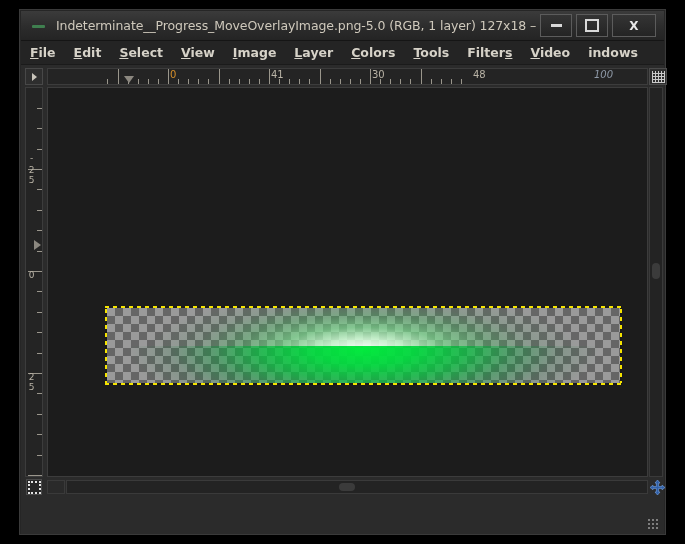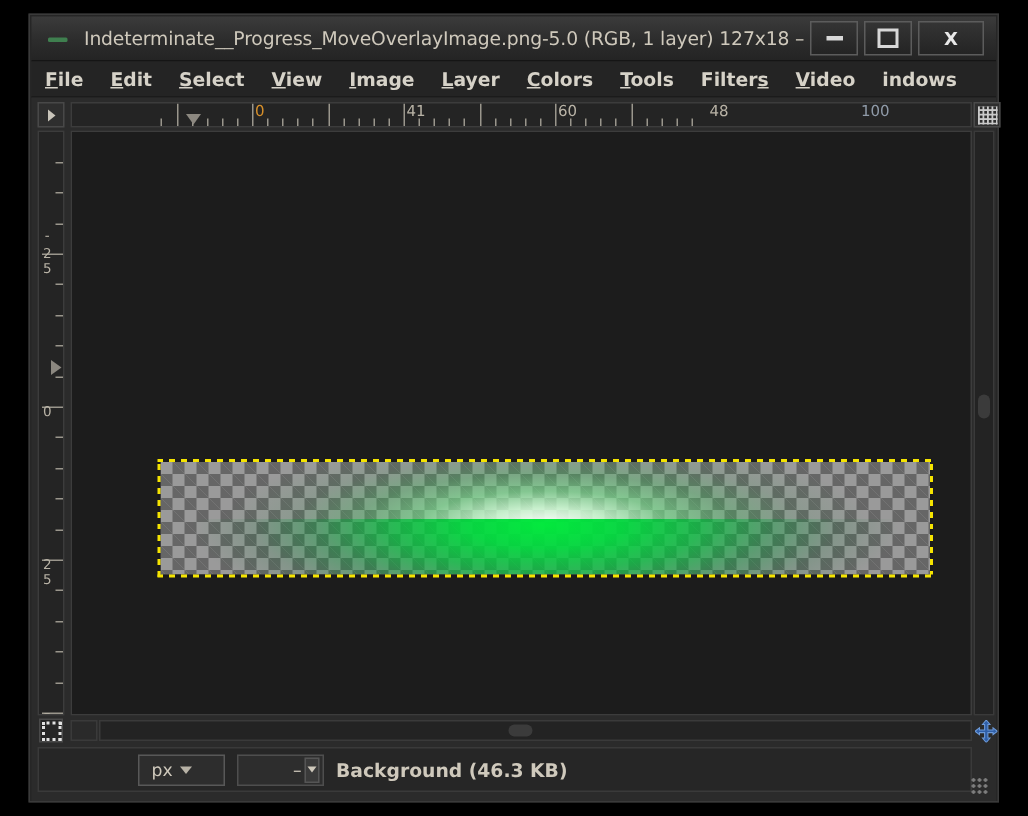--- a/index.html
+++ b/index.html
@@ -512,23 +512,23 @@
           <div class="tick htick-minor" style="left: 342px;"></div>
           <div class="tick htick-minor" style="left: 352px;"></div>
           <div class="tick htick-minor" style="left: 362px;"></div>
           <div class="tick htick-major" style="left: 373px;"></div>
           <div class="tick htick-minor" style="left: 383px;"></div>
           <div class="tick htick-minor" style="left: 393px;"></div>
           <div class="tick htick-minor" style="left: 403px;"></div>
           <div class="tick htick-minor" style="left: 413px;"></div>
           <div class="hlabel accent" style="left: 122px;">0</div>
           <div class="hlabel" style="left: 223px;">41</div>
-          <div class="hlabel" style="left: 324px;">60</div>
+          <div class="hlabel" style="left: 324px;">30</div>
           <div class="hlabel" style="left: 425px;">48</div>
-          <div class="hlabel muted" style="left: 526px;">100</div>
+          <div class="hlabel muted" style="left: 546px; font-style: italic;">100</div>
           <div class="hmarker" style="left: 76px;"></div>
         </div>
 
       <div class="vruler" id="vruler">
           <div class="tick vtick-minor" style="top: 20px;"></div>
           <div class="tick vtick-minor" style="top: 40px;"></div>
           <div class="tick vtick-minor" style="top: 61px;"></div>
           <div class="tick vtick-major" style="top: 81px;"></div>
           <div class="tick vtick-minor" style="top: 101px;"></div>
           <div class="tick vtick-minor" style="top: 122px;"></div>
@@ -575,30 +575,17 @@
       <div class="qmask-btn">
         <span class="qmask-inner"></span>
       </div>
 
       <div class="nav-btn">
         <svg class="move-cross" width="15" height="15" viewBox="0 0 15 15">
           <path d="M7.5 0 L10 3 H8.6 V6.6 H12 V5.2 L15 7.5 L12 9.8 V8.4 H8.6 V12 H10 L7.5 15 L5 12 H6.4 V8.4 H3 V9.8 L0 7.5 L3 5.2 V6.6 H6.4 V3 H5 Z" fill="#2f5fa8" stroke="#6d9ad8" stroke-width="0.7"></path>
         </svg>
       </div>
 
-      <div class="statusbar">
-        <span class="unit-combo">
-          <span class="lbl">px</span>
-          <span class="caret-down"></span>
-        </span>
-        <span class="zoom-combo">
-          <span class="zval">–</span>
-          <span class="spin">
-            <span class="caret-down"></span>
-          </span>
-        </span>
-        <span class="status-text">Background (46.3 KB)</span>
-      </div>
 
       <div class="grip"></div>
     </div>
   </div>
 </div>
 
 </body></html>

